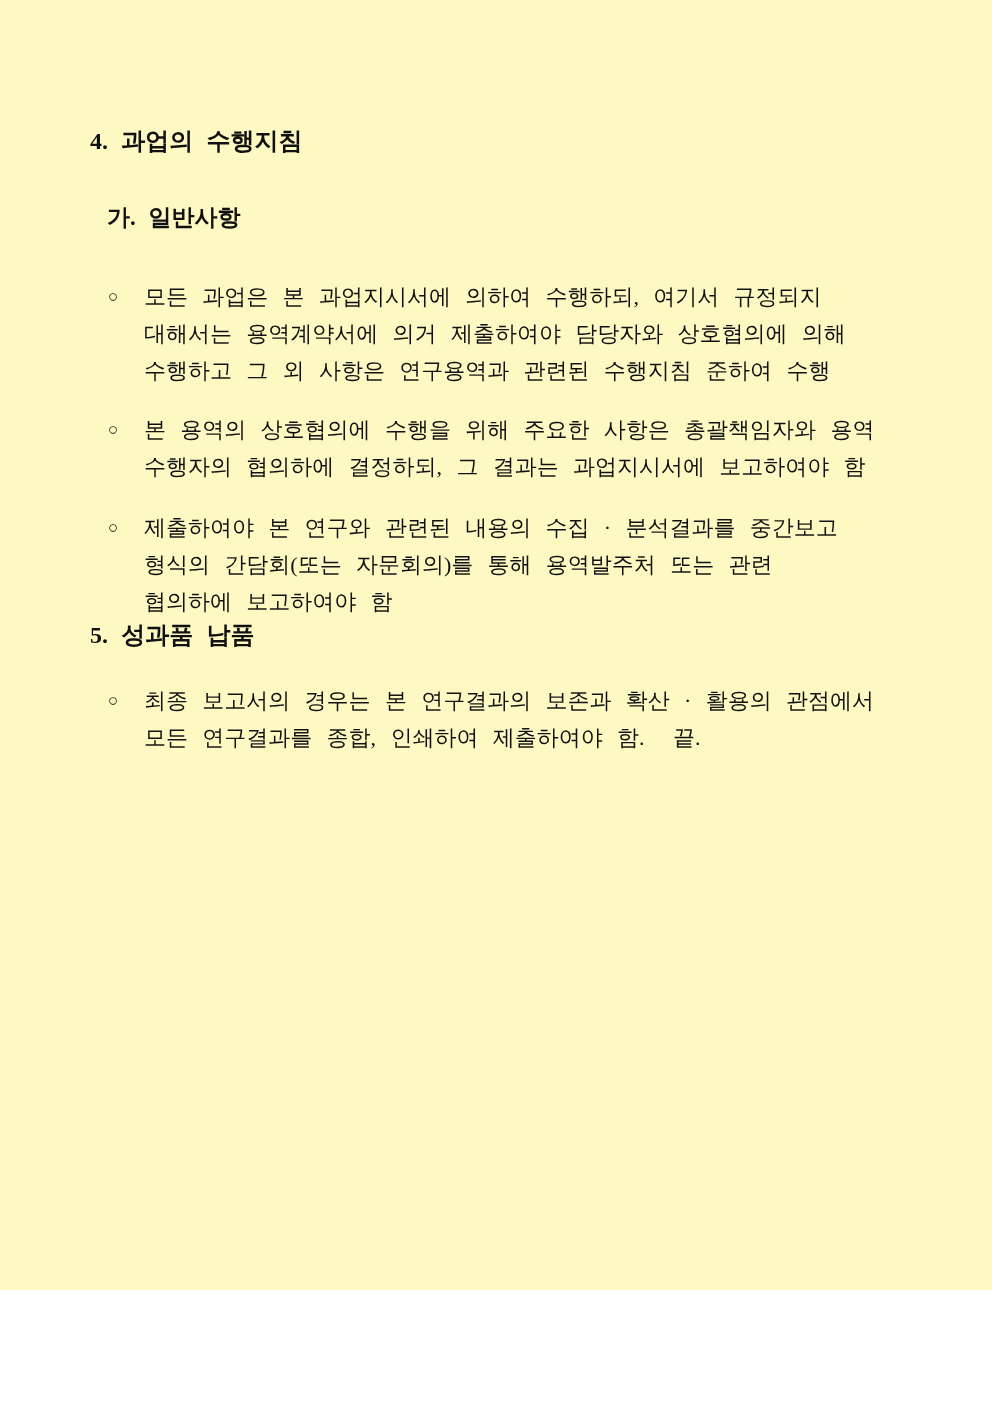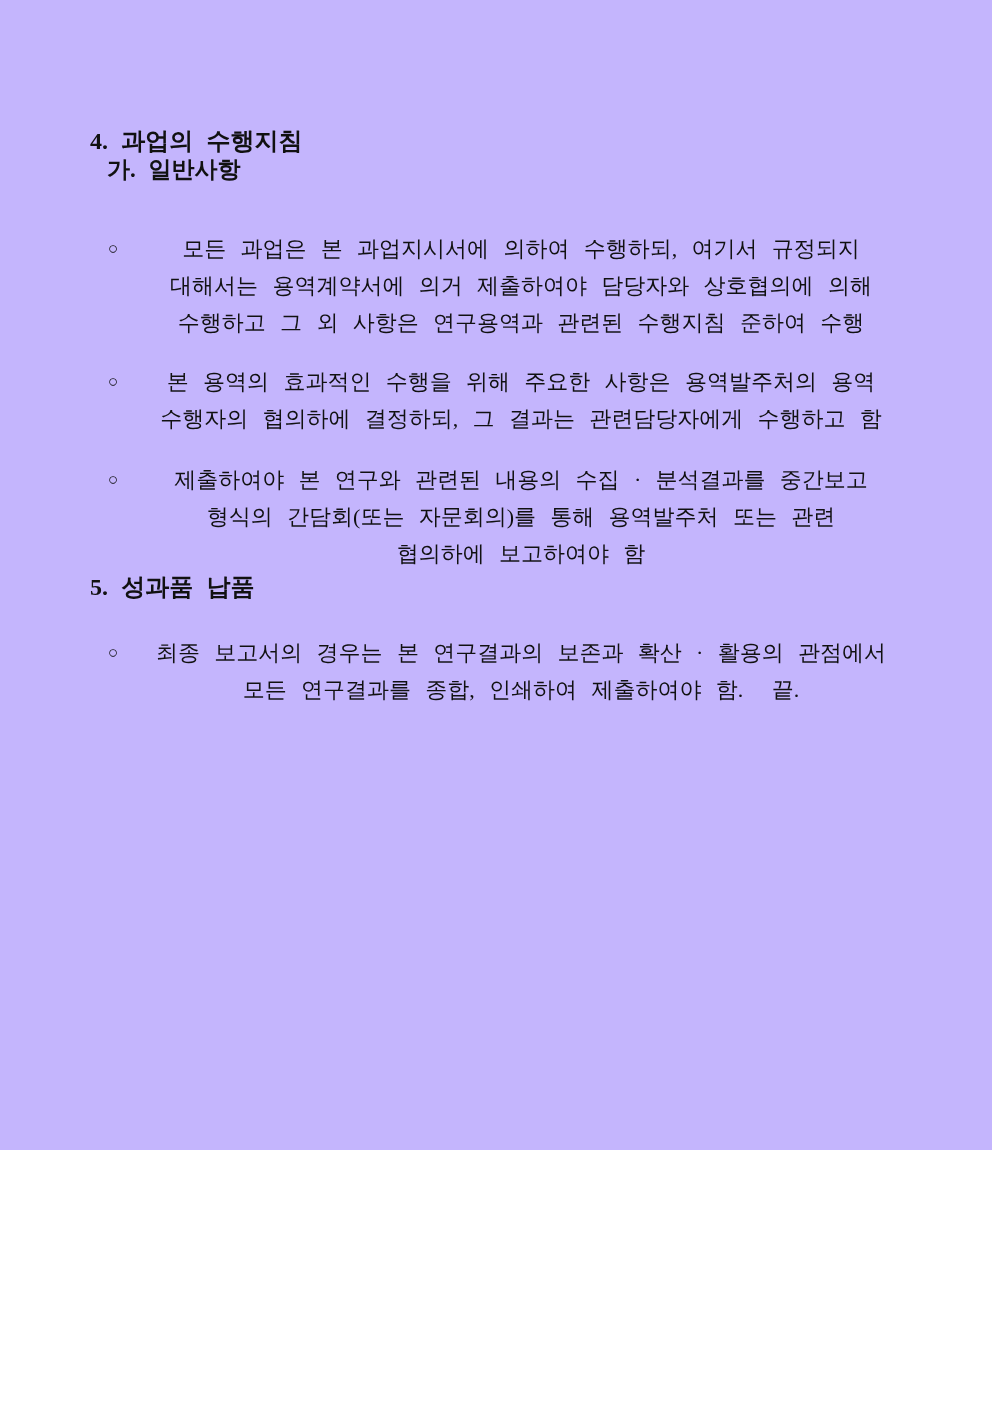--- a/index.html
+++ b/index.html
@@ -3,22 +3,22 @@
 <meta charset="utf-8">
 <style>
   html, body {
     margin: 0;
     padding: 0;
     background: #ffffff;
   }
   .page {
     position: relative;
     width: 992px;
-    height: 1150px;
-    background: #c4b5fd;
+    height: 1290px;
+    background: #fef9c3;
     color: #111111;
     font-family: "Liberation Serif", "DejaVu Serif", serif;
     overflow: hidden;
   }
   .content {
     padding-top: 126px;
   }
   .h1 {
     margin-left: 90px;
     font-size: 24px;
@@ -44,30 +44,29 @@
   .marker {
     flex: 0 0 36px;
     width: 36px;
     font-size: 17px;
     line-height: 37px;
     color: #111111;
   }
   .btext {
     flex: 1 1 auto;
     min-width: 0;
-    text-align: center;
   }
   .line {
     font-size: 22px;
     line-height: 37px;
     word-spacing: 0.40em;
     white-space: nowrap;
   }
   
-  [data-name="ga-heading"]    { }
+  [data-name="ga-heading"]    { margin-top: 48px; }
   [data-name="ga-bullet-1"]   { margin-top: 46px; }
   [data-name="na-heading"]    { margin-top: 36px; }
   [data-name="na-bullet-1"]   { margin-top: 22px; }
   [data-name="na-bullet-2"]   { margin-top: 24px; }
   [data-name="sec5-heading"]  { }
   [data-name="sec5-bullet-1"] { margin-top: 32px; }
   .page-number {
     position: absolute;
     left: 0;
     right: 0;
@@ -89,22 +88,22 @@
         <span class="marker" data-name="bullet-marker-icon">○</span>
         <div class="btext" data-name="bullet-text">
           <div class="line" data-name="bullet-line">모든 과업은 본 과업지시서에 의하여 수행하되, 여기서 규정되지</div>
           <div class="line" data-name="bullet-line">대해서는 용역계약서에 의거 제출하여야 담당자와 상호협의에 의해</div>
           <div class="line" data-name="bullet-line">수행하고 그 외 사항은 연구용역과 관련된 수행지침 준하여 수행</div>
         </div>
       </div>
       <div class="bullet" data-name="na-bullet-1">
         <span class="marker" data-name="bullet-marker-icon">○</span>
         <div class="btext" data-name="bullet-text">
-          <div class="line" data-name="bullet-line">본 용역의 효과적인 수행을 위해 주요한 사항은 용역발주처의 용역</div>
-          <div class="line" data-name="bullet-line">수행자의 협의하에 결정하되, 그 결과는 관련담당자에게 수행하고 함</div>
+          <div class="line" data-name="bullet-line">본 용역의 상호협의에 수행을 위해 주요한 사항은 총괄책임자와 용역</div>
+          <div class="line" data-name="bullet-line">수행자의 협의하에 결정하되, 그 결과는 과업지시서에 보고하여야 함</div>
         </div>
       </div>
       <div class="bullet" data-name="na-bullet-2">
         <span class="marker" data-name="bullet-marker-icon">○</span>
         <div class="btext" data-name="bullet-text">
           <div class="line" data-name="bullet-line">제출하여야 본 연구와 관련된 내용의 수집 · 분석결과를 중간보고</div>
           <div class="line" data-name="bullet-line">형식의 간담회(또는 자문회의)를 통해 용역발주처 또는 관련</div>
           <div class="line" data-name="bullet-line">협의하에 보고하여야 함</div>
         </div>
       </div>

